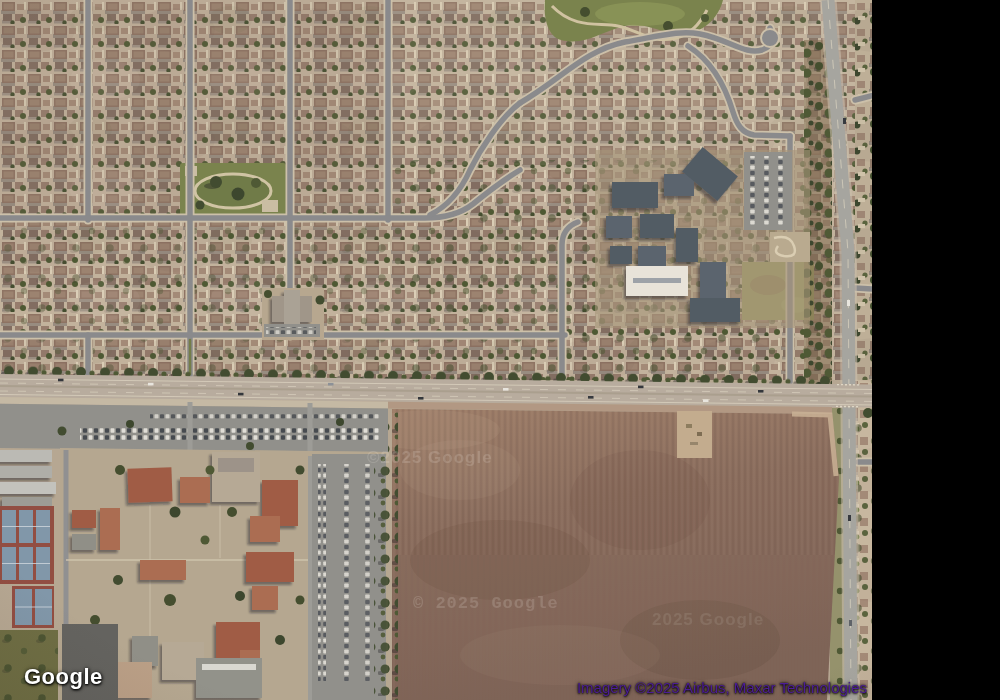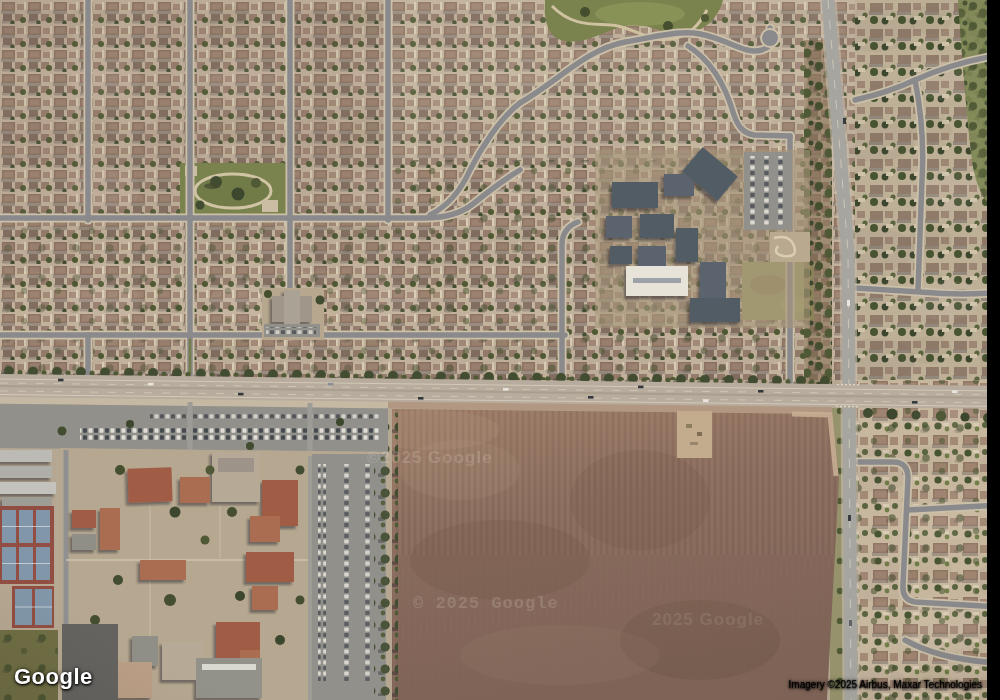--- a/index.html
+++ b/index.html
@@ -1,35 +1,35 @@
 <!DOCTYPE html>
 <html style="--base-tan: #b4a691; --field-top: #9a7a66; --field-mid: #876a5a; --field-bottom: #7a5f53; --arterial-gray: #b6ab9d; --street-gray: #87888b; --sidewalk-tan: #cbbfa9; --grass-green: #76814a; --tree-green: #3f4a2b; --roof-red: #9d5843; --roof-gray: #4e5862; --tennis-blue: #7d95a9; --tennis-frame: #8f4a3e; --parking-gray: #8e8e8a; --shoulder-dirt: #b09682;"><head>
 <meta charset="utf-8">
 <style>
   html,body{margin:0;padding:0;background:#000;}
   .stage{
-    position:relative;width:987px;height:700px;overflow:hidden;
+    position:relative;width:872px;height:700px;overflow:hidden;
     font-family:"Liberation Sans","DejaVu Sans",sans-serif;
     background:var(--base-tan,#b4a691);
   }
   .stage svg{position:absolute;left:0;top:0;display:block;}
   .overlay{position:absolute;pointer-events:none;}
   .wm{
     position:absolute;color:rgba(250,245,235,0.16);
     font-size:17px;font-weight:bold;letter-spacing:1px;white-space:nowrap;
   }
   .wm3{color:rgba(250,245,235,0.10);}
   .google-logo{
-    position:absolute;left:14px;top:664px;color:#fff;
+    position:absolute;left:24px;top:664px;color:#fff;
     font-size:22px;font-weight:bold;letter-spacing:0.5px;
     text-shadow:0 1px 2px rgba(0,0,0,0.85),0 0 4px rgba(0,0,0,0.55),1px 1px 3px rgba(0,0,0,0.7);
     cursor:pointer;
   }
   .attribution{
-    position:absolute;right:5px;top:679px;color:#000000;font-size:10px;
+    position:absolute;right:5px;top:679px;color:#4c1d95;font-size:15px;
     text-shadow:0 0 2px rgba(0,0,0,0.9),0 0 4px rgba(0,0,0,0.7),0 1px 2px rgba(0,0,0,0.8);
   }
 </style>
 </head>
 <body>
 
 <div class="stage">
   <div style="position:absolute;inset:0;">
   <svg width="1000" height="700" viewBox="0 0 1000 700">
     <defs>

